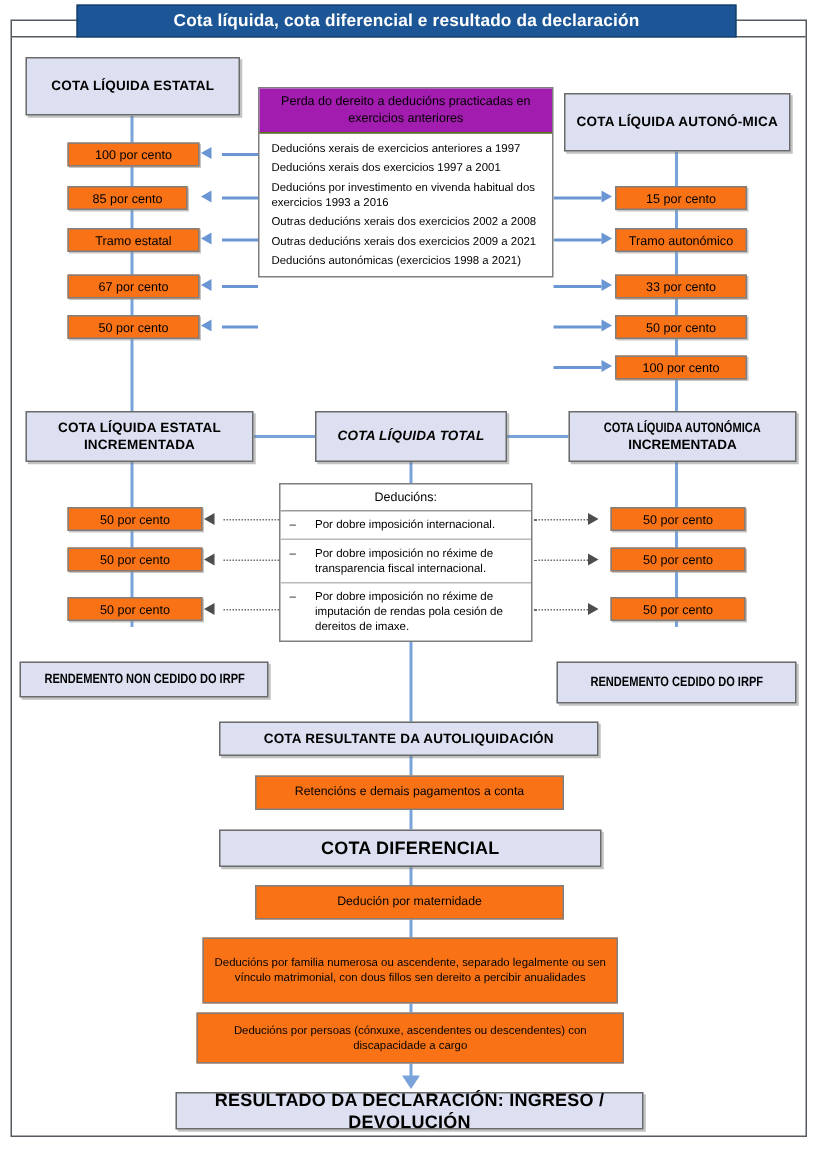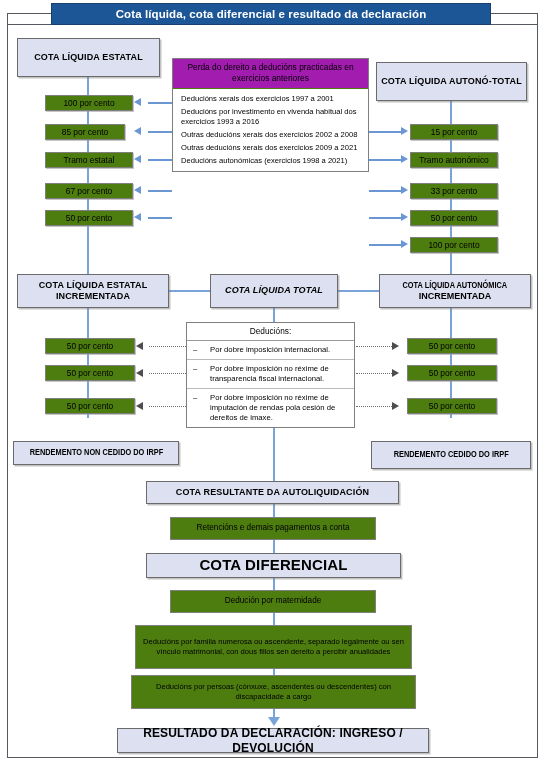--- a/index.html
+++ b/index.html
@@ -38,21 +38,21 @@
     display: flex;
     align-items: center;
     justify-content: center;
     letter-spacing: .1px;
     z-index: 5;
   }
   
   .box {
     position: absolute;
     border: 1px solid #7f7f7f;
-    background: #4d7c0f;
+    background: #f97316;
     display: flex;
     align-items: center;
     justify-content: center;
     text-align: center;
     font-size: 8.2px;
     color: #000000;
     line-height: 1.25;
     z-index: 3;
   }
   .box.shaded {
@@ -198,27 +198,28 @@
   <div class="tick" style="left:490px; top:24px; width:47px;"></div>
 
   <div class="title-bar">Cota líquida, cota diferencial e resultado da declaración</div>
 
   <div class="box shaded hdr" style="left:17px; top:38px; width:143px; height:39px;">COTA LÍQUIDA ESTATAL</div>
 
   <div class="vline" style="left:87px; top:77px; height:200px;"></div>
 
   <div class="box shaded hdr" style="left:376px; top:38px; width:151px; height:39px; flex-direction:row;margin-top:24px;">
     <span>COTA LÍQUIDA AUTONÓ-</span>
-    <span>TOTAL</span>
+    <span>MICA</span>
   </div>
   <div class="vline" style="left:450px; top:77px; height:200px;"></div>
 
   <div class="listbox" style="left:172px; top:58px; width:197px;">
     <div class="lb-head">Perda do dereito a deducións practicadas en exercicios anteriores</div>
     <div class="lb-body">
+      <div class="lb-item">Deducións xerais de exercicios anteriores a 1997</div>
       <div class="lb-item">Deducións xerais dos exercicios 1997 a 2001</div>
       <div class="lb-item">Deducións por investimento en vivenda habitual dos exercicios 1993 a 2016</div>
       <div class="lb-item">Outras deducións xerais dos exercicios 2002 a 2008</div>
       <div class="lb-item">Outras deducións xerais dos exercicios 2009 a 2021</div>
       <div class="lb-item">Deducións autonómicas (exercicios 1998 a 2021)</div>
     </div>
   </div>
 
   <div class="box pct" style="left:45px; top:95px; width:88px; height:16px;">100  por cento</div>
   <div class="bline" style="left:148px; top:102px; width:24px;"></div>
@@ -326,21 +327,21 @@
   <div class="box shaded condensed" style="left:371px; top:441px; width:160px; height:28px;">
     <span class="cond-inner">RENDEMENTO CEDIDO DO IRPF</span>
   </div>
 
   <div class="box shaded hdr" style="left:146px; top:481px; width:253px; height:23px;">COTA RESULTANTE DA AUTOLIQUIDACIÓN</div>
   <div class="vline" style="left:273px; top:504px; height:13px;"></div>
 
   <div class="box" style="left:170px; top:517px; width:206px; height:23px; font-size:8.2px;">Retencións e demais pagamentos a conta</div>
   <div class="vline" style="left:273px; top:540px; height:13px;"></div>
 
-  <div class="box shaded hdr" style="left:146px; top:553px; width:255px; height:25px; font-size:15px;">COTA DIFERENCIAL</div>
+  <div class="box shaded hdr" style="left:146px; top:553px; width:255px; height:25px; font-size:12px;">COTA DIFERENCIAL</div>
   <div class="vline" style="left:273px; top:578px; height:12px;"></div>
 
   <div class="box" style="left:170px; top:590px; width:206px; height:23px; font-size:8.2px;">Dedución por maternidade</div>
   <div class="vline" style="left:273px; top:613px; height:12px;"></div>
 
   <div class="box narrowtxt" style="left:135px; top:625px; width:277px; height:44px;">Deducións por familia numerosa ou ascendente, separado legalmente ou sen vínculo matrimonial, con dous fillos sen dereito a percibir anualidades</div>
   <div class="vline" style="left:273px; top:669px; height:6px;"></div>
 
   <div class="box narrowtxt" style="left:131px; top:675px; width:285px; height:34px;">Deducións por persoas (cónxuxe, ascendentes ou descendentes) con discapacidade a cargo</div>
 

